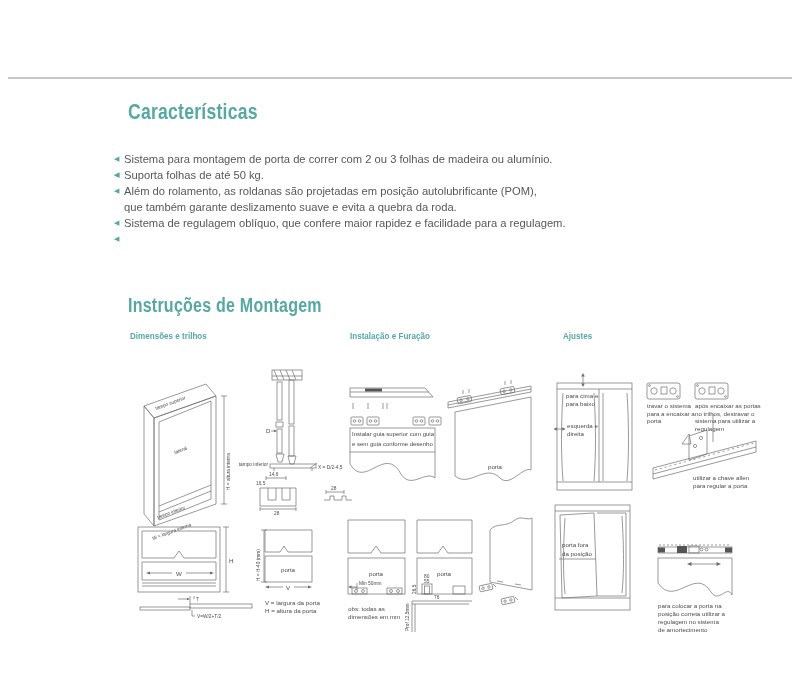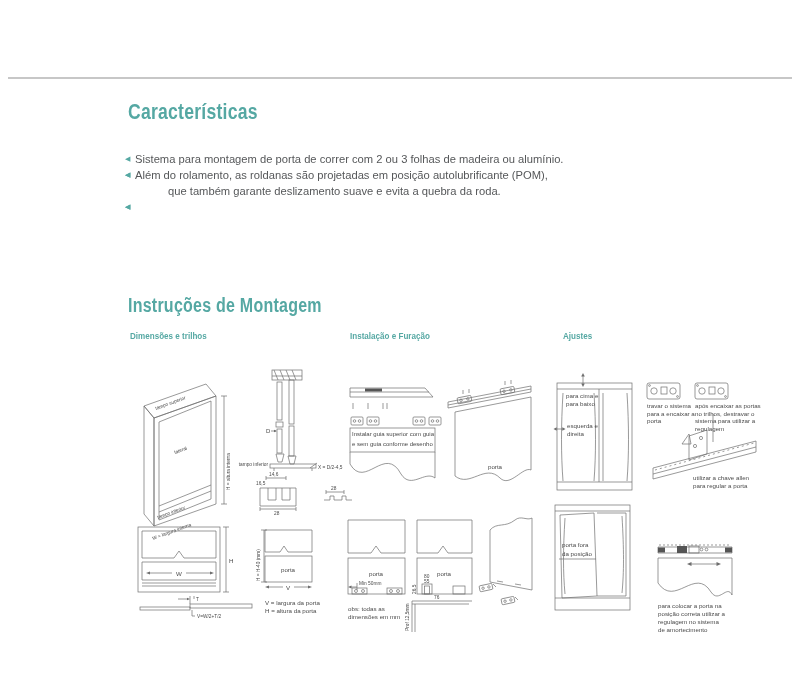--- a/index.html
+++ b/index.html
@@ -3,25 +3,25 @@
 <meta charset="utf-8">
 <style>
   html,body{margin:0;padding:0;background:#ffffff;}
   .page{position:relative;width:800px;height:675px;background:#ffffff;overflow:hidden;
         font-family:"Liberation Sans",sans-serif;color:#58595b;}
   .toprule{position:absolute;left:8px;top:77px;width:784px;height:2px;background:#c7c7c7;}
   .h1{position:absolute;left:128px;top:99px;font-size:22px;font-weight:bold;color:#55a8a3;
       transform:scaleX(0.8);transform-origin:0 50%;letter-spacing:0.3px;white-space:nowrap;}
   .h2{position:absolute;left:128px;top:294px;font-size:20px;font-weight:bold;color:#55a8a3;
       transform:scaleX(0.8);transform-origin:0 50%;letter-spacing:0.3px;white-space:nowrap;}
-  ul.bullets{position:absolute;left:125px;top:151px;margin:0;padding:0;list-style:none;
+  ul.bullets{position:absolute;left:114px;top:151px;margin:0;padding:0;list-style:none;
       font-size:11.2px;line-height:16px;color:#555759;width:560px;}
   ul.bullets li{position:relative;padding-left:10px;white-space:nowrap;}
   ul.bullets .marker{position:absolute;left:0;top:0;font-size:7px;color:#55a8a3;line-height:16px;}
-  ul.bullets .l2{display:block;margin-left:33px;}
+  ul.bullets .l2{display:block;}
   .colhead{position:absolute;top:330px;font-size:9.5px;font-weight:bold;color:#55a8a3;
       transform:scaleX(0.85);transform-origin:0 50%;white-space:nowrap;}
   svg{position:absolute;overflow:visible;}
   svg path,svg line,svg rect,svg polyline,svg circle{fill:none;stroke:#6e6e6e;stroke-width:0.7;}
   svg .fil{fill:#6e6e6e;stroke:none;}
   svg .dk{fill:#555;stroke:none;}
   svg text{fill:#4b4b4b;stroke:none;font-family:"Liberation Sans",sans-serif;font-size:6px;}
   svg text.ts{font-size:4.8px;}
   svg text.tm{font-size:6.2px;}
 </style>
@@ -30,22 +30,23 @@
 
 <div class="page">
 
   <div class="toprule"></div>
 
   <div class="h1">Características</div>
 
   <ul class="bullets">
     <li><span class="marker">◀</span><span class="l1">Sistema para montagem de porta de correr com 2 ou 3 folhas de madeira ou alumínio.</span><span class="l2"></span></li>
     <li><span class="marker">◀</span><span class="l2"></span></li>
+    <li><span class="marker">◀</span><span class="l1">Suporta folhas de até 50 kg.</span><span class="l2"></span></li>
     <li><span class="marker">◀</span><span class="l1">Além do rolamento, as roldanas são projetadas em posição autolubrificante (POM),</span><span class="l2">que também garante deslizamento suave e evita a quebra da roda.</span></li>
-    <li><span class="marker">◀</span><span class="l2"></span></li>
+    <li><span class="marker">◀</span><span class="l1">Sistema de regulagem oblíquo, que confere maior rapidez e facilidade para a regulagem.</span><span class="l2"></span></li>
     <li><span class="marker">◀</span><span class="l2"></span></li>
   </ul>
 
   <div class="h2">Instruções de Montagem</div>
 
   <div class="colhead" style="left:130px;">Dimensões e trilhos</div>
   <div class="colhead" style="left:350px;">Instalação e Furação</div>
   <div class="colhead" style="left:563px;">Ajustes</div>
 
   <svg style="left:128px;top:368px;" width="235" height="277" viewBox="0 0 235 277">

